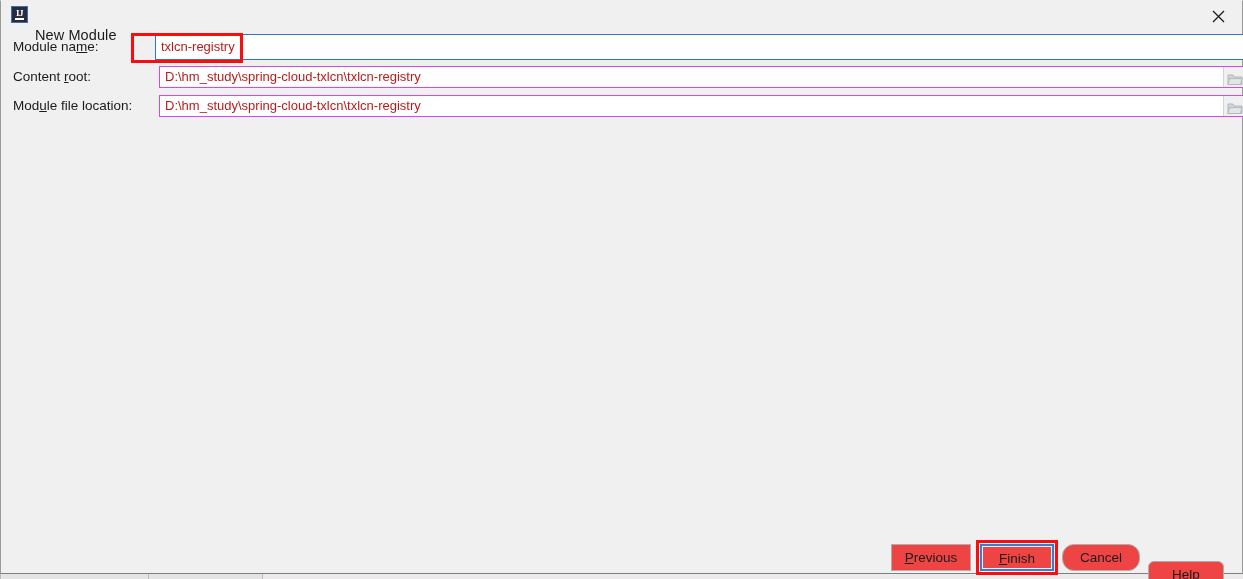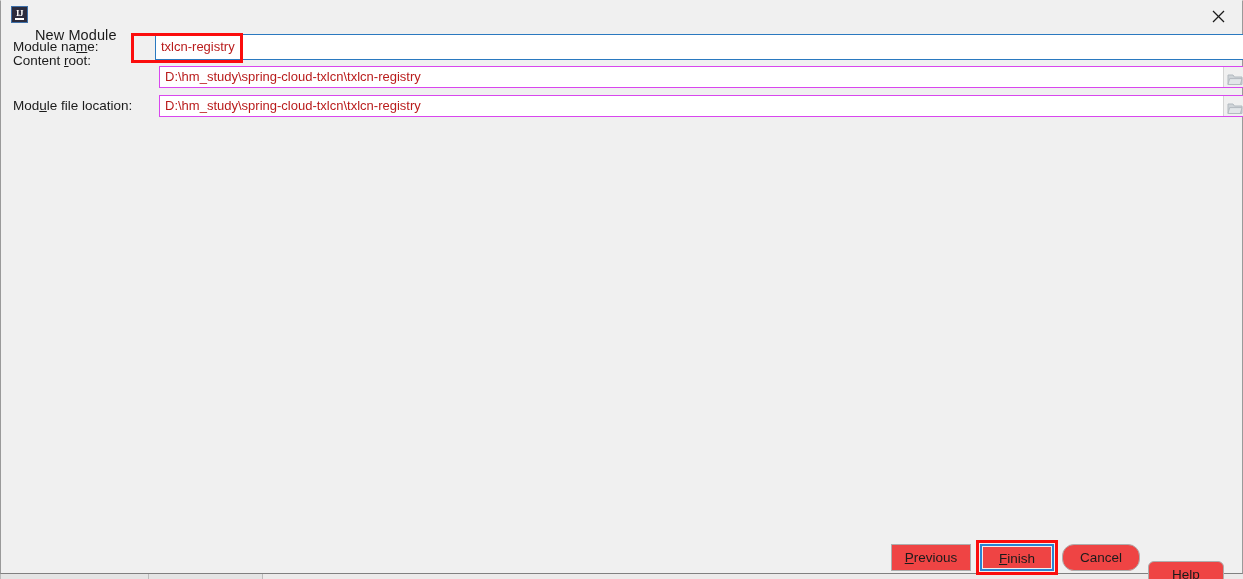--- a/index.html
+++ b/index.html
@@ -211,21 +211,21 @@
         <line x1="12" y1="1" x2="1" y2="12" stroke="#1b1b1b" stroke-width="1.3"></line>
       </svg>
     </div>
   </div>
 
   <div class="form-label" style="left:12px; top:38px;">
     <span>Module na</span><span class="mn">m</span><span>e:</span>
   </div>
   <div class="text-field tf-focused" style="left:131px; top:33px; width:1092px; height:26px; line-height:24px;">txlcn-registry</div>
 
-  <div class="form-label" style="left:12px; top:52px;">
+  <div class="form-label" style="left:12px; top:68px;">
     <span>Content </span><span class="mn">r</span><span>oot:</span>
   </div>
   <div class="text-field tf-plain" style="left:135px; top:65px; width:1088px; height:22px; line-height:20px;">
     <span>D:\hm_study\spring-cloud-txlcn\txlcn-registry</span>
     <div class="browse-btn" style="right:0;">
       <span class="folder-icon">
         <svg width="16" height="13" viewBox="0 0 16 13">
           <path d="M1 2 L6 2 L7.4 4 L15 4 L15 11.5 L1 11.5 Z" fill="#cfd4d8" stroke="#b3bac0" stroke-width="1"></path>
           <path d="M2.6 5.6 L15 5.6 L13.4 11.5 L1 11.5 Z" fill="#e2e6e9" stroke="#b3bac0" stroke-width="1"></path>
         </svg>

